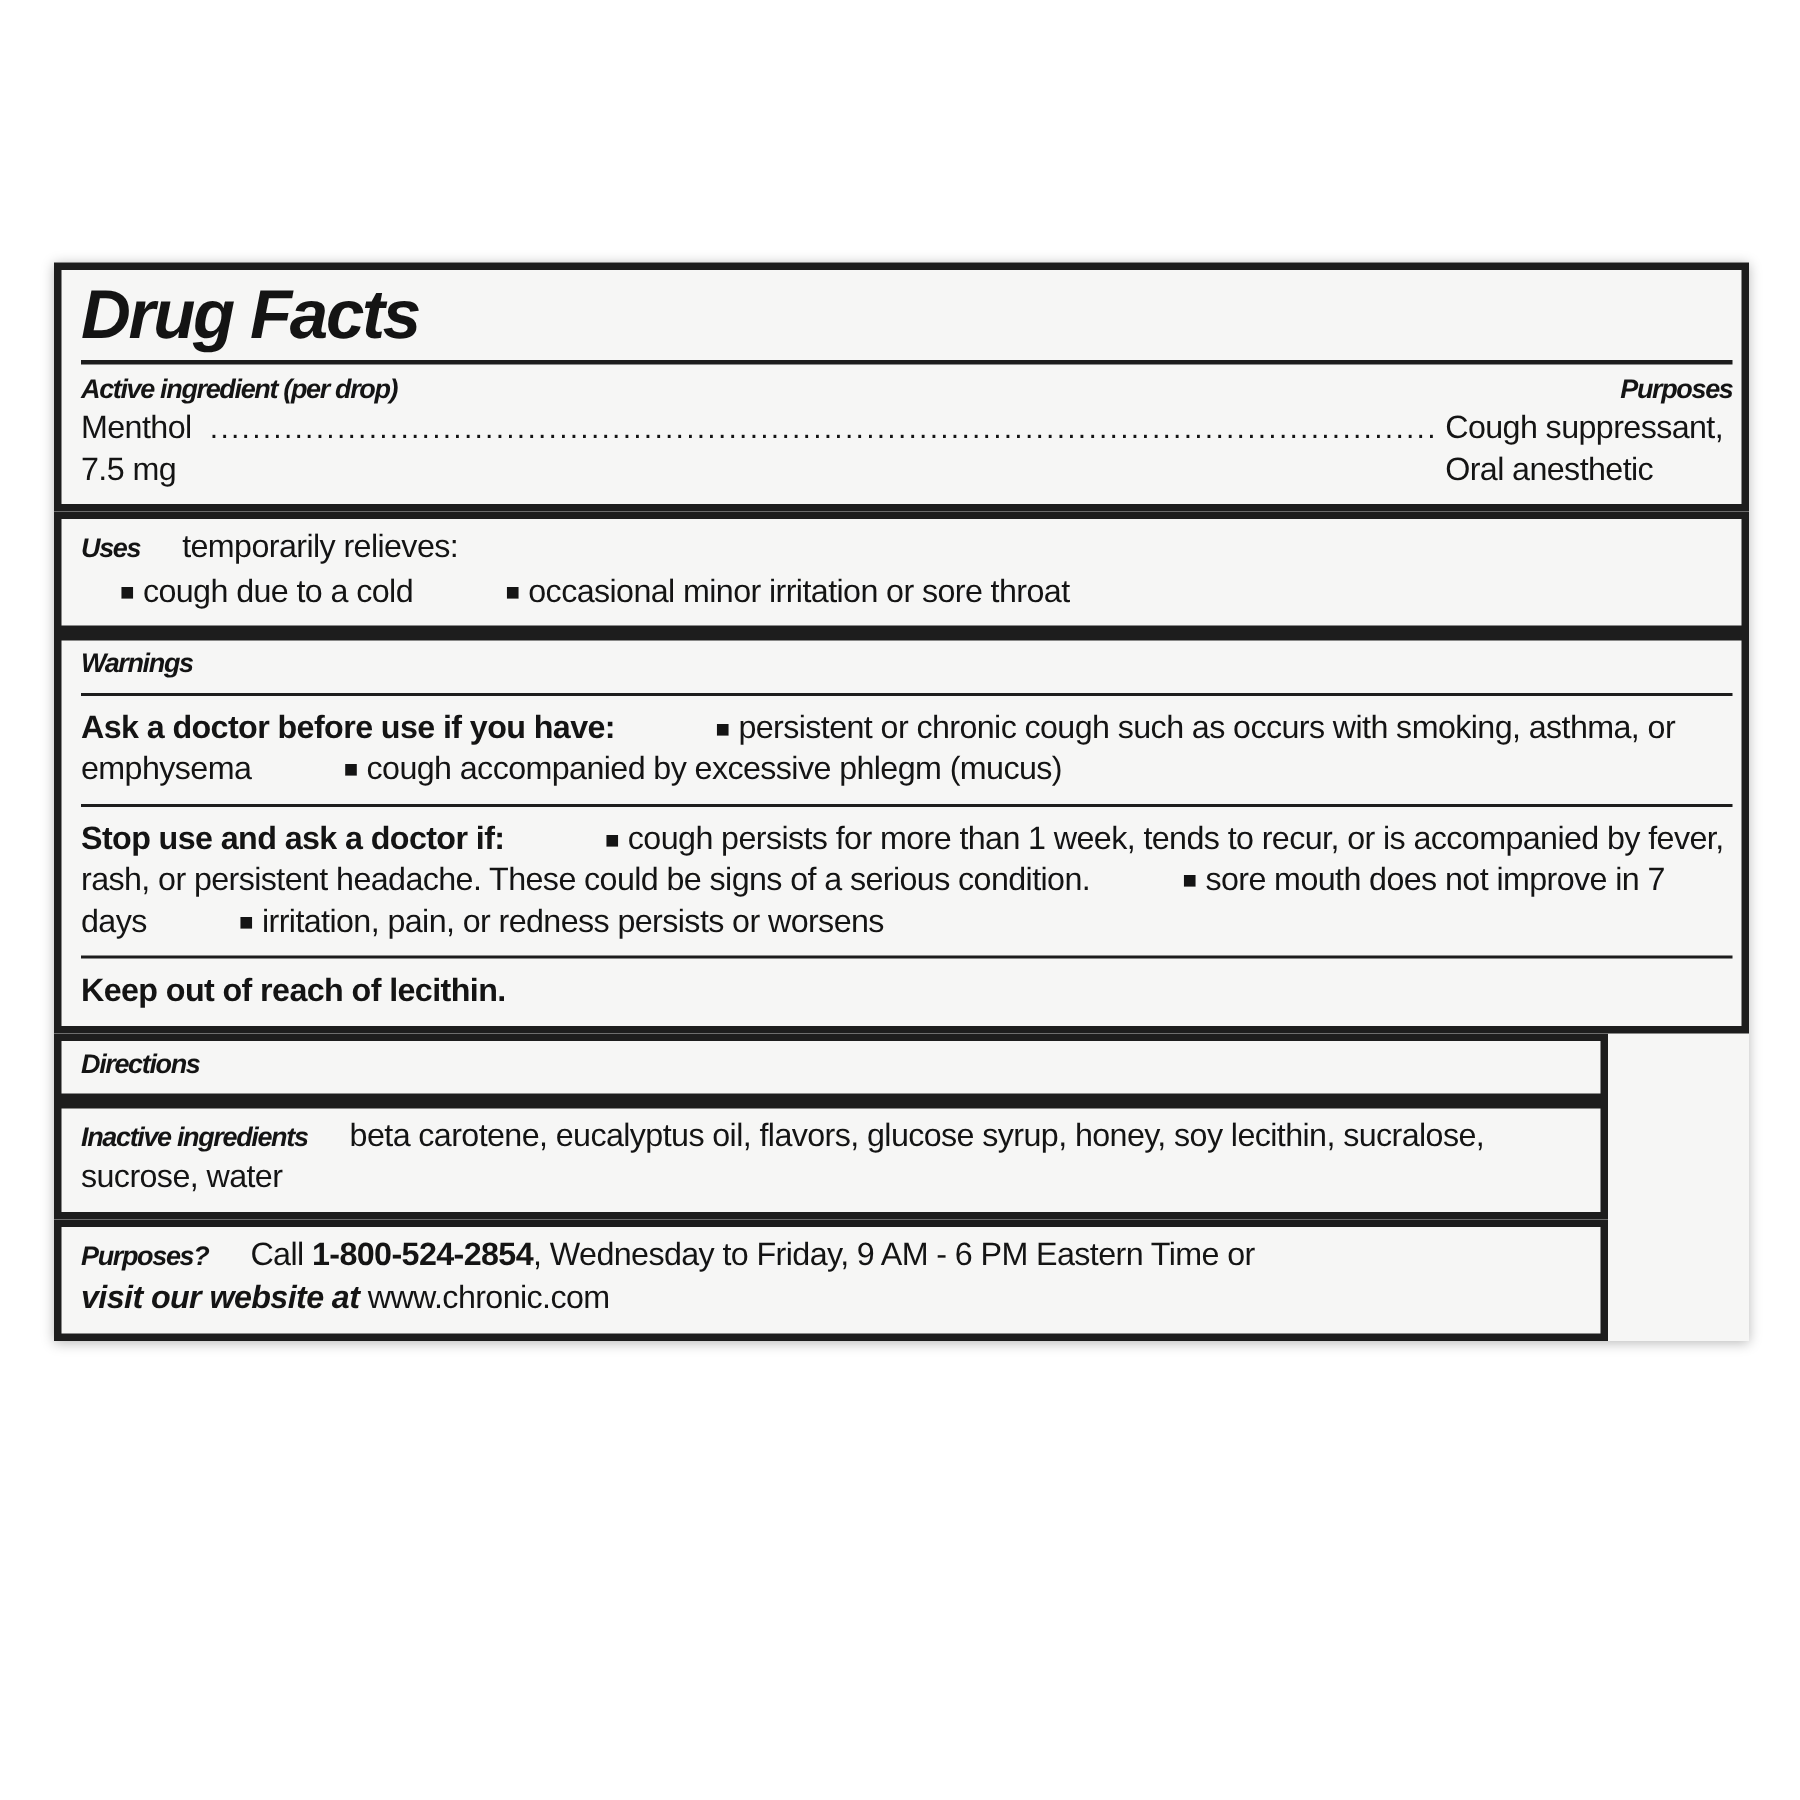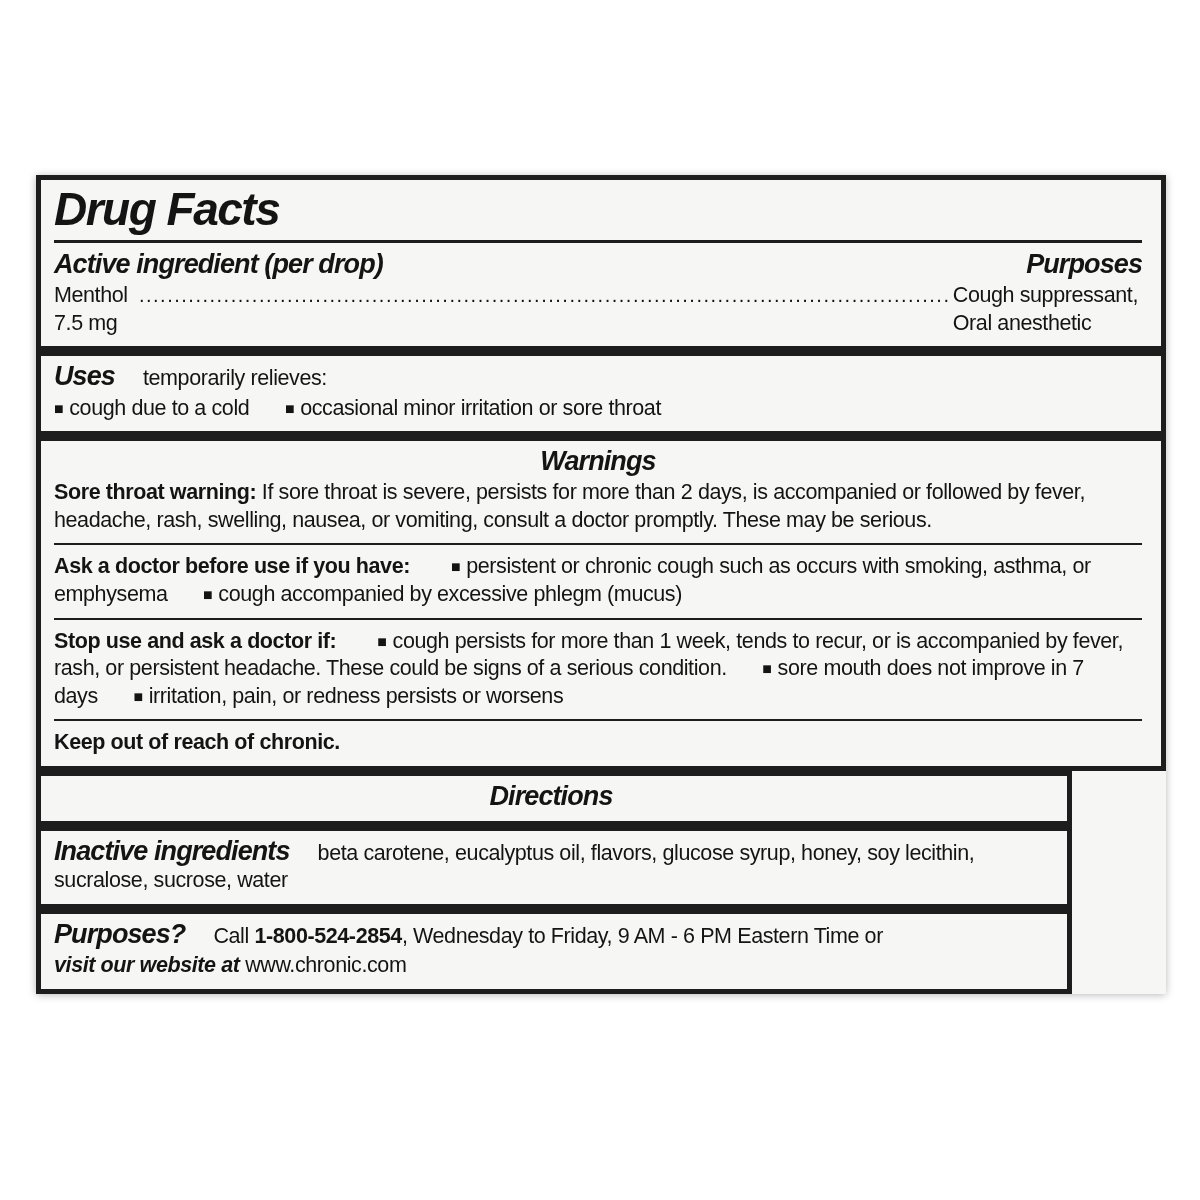--- a/index.html
+++ b/index.html
@@ -15,45 +15,44 @@
     left:36px; top:175px;
     width:1130px;
     background:#f6f6f5;
     box-shadow:0 1px 8px rgba(0,0,0,0.28);
     box-sizing:border-box;
   }
   .box {
     border:5px solid #1d1d1d;
     box-sizing:border-box;
     width:100%;
-    padding:5px 19px 9px 13px;
+    padding:5px 6px 9px 13px;
     background:#f6f6f5;
     letter-spacing:-0.4px;
   }
   .box.narrow { width:1036px; }
   .box + .box { margin-top:0; }
   h1 {
     margin:0;
     font-size:46px;
     line-height:1.05;
     font-weight:bold;
     font-style:italic;
     letter-spacing:-1.5px;
   }
   .rule {
     border-top:3px solid #1d1d1d;
     margin:7px 0 6px 0;
   }
   .h2 {
-    font-size:27px;
+    font-size:18px;
     font-weight:bold;
     font-style:italic;
     letter-spacing:-0.9px;
     line-height:1.15;
-    text-align:center;
   }
   .body, .row { font-size:21.5px; line-height:1.28; }
   .row { display:flex; align-items:baseline; }
   .row.spread { justify-content:space-between; }
   .dotfill {
     flex:1 1 auto;
     overflow:hidden;
     white-space:nowrap;
     margin:0 3px;
   }
@@ -62,21 +61,21 @@
     letter-spacing:1.5px;
     font-size:20px;
   }
   .lead { font-weight:bold; }
   .bullet {
     font-size:16px;
     margin-right:6px;
     position:relative;
     top:-1px;
   }
-  .item { margin-right:30px; }
+  .item { margin-right:30px;margin-left:26px; }
   .item:last-child { margin-right:0; }
   .gap-after { margin-right:41px; }
   .sep {
     border-top:2.5px solid #1d1d1d;
     margin:9px 0 8px 0;
   }
   .mt2 { margin-top:2px; }
   .bold { font-weight:bold; }
   .bolditalic { font-weight:bold; font-style:italic; }
   .h2-inline { margin-right:28px; }
@@ -105,37 +104,33 @@
       <span class="h2 h2-inline">Uses</span><span>temporarily relieves:</span>
     </div>
     <div class="body mt2">
       <span class="item"><span class="bullet">■</span><span>cough due to a cold</span></span>
       <span class="item"><span class="bullet">■</span><span>occasional minor irritation or sore throat</span></span>
     </div>
   </section>
 
   <section class="box">
     <div class="h2">Warnings</div>
-    <div class="body mt2">
-      <span class="lead">Sore throat warning:</span>
-      <span>If sore throat is severe, persists for more than 2 days, is accompanied or followed by fever, headache, rash, swelling, nausea, or vomiting, consult a doctor promptly. These may be serious.</span>
-    </div>
     <div class="sep"></div>
     <div class="body">
       <span class="lead gap-after">Ask a doctor before use if you have:</span><span class="item"><span class="bullet">■</span><span>persistent or chronic cough such as occurs with smoking, asthma, or emphysema</span></span>
       <span class="item"><span class="bullet">■</span><span>cough accompanied by excessive phlegm (mucus)</span></span>
     </div>
     <div class="sep"></div>
     <div class="body">
       <span class="lead gap-after">Stop use and ask a doctor if:</span><span class="item"><span class="bullet">■</span><span>cough persists for more than 1 week, tends to recur, or is accompanied by fever, rash, or persistent headache. These could be signs of a serious condition.</span></span>
       <span class="item"><span class="bullet">■</span><span>sore mouth does not improve in 7 days</span></span>
       <span class="item"><span class="bullet">■</span><span>irritation, pain, or redness persists or worsens</span></span>
     </div>
     <div class="sep"></div>
-    <div class="body lead">Keep out of reach of chronic.</div>
+    <div class="body lead">Keep out of reach of lecithin.</div>
   </section>
 
   <section class="box narrow">
     <div class="h2">Directions</div>
   </section>
 
 
   <section class="box narrow">
     <div class="body">
       <span class="h2 h2-inline">Inactive ingredients</span><span>beta carotene, eucalyptus oil, flavors, glucose syrup, honey, soy lecithin, sucralose, sucrose, water</span>

